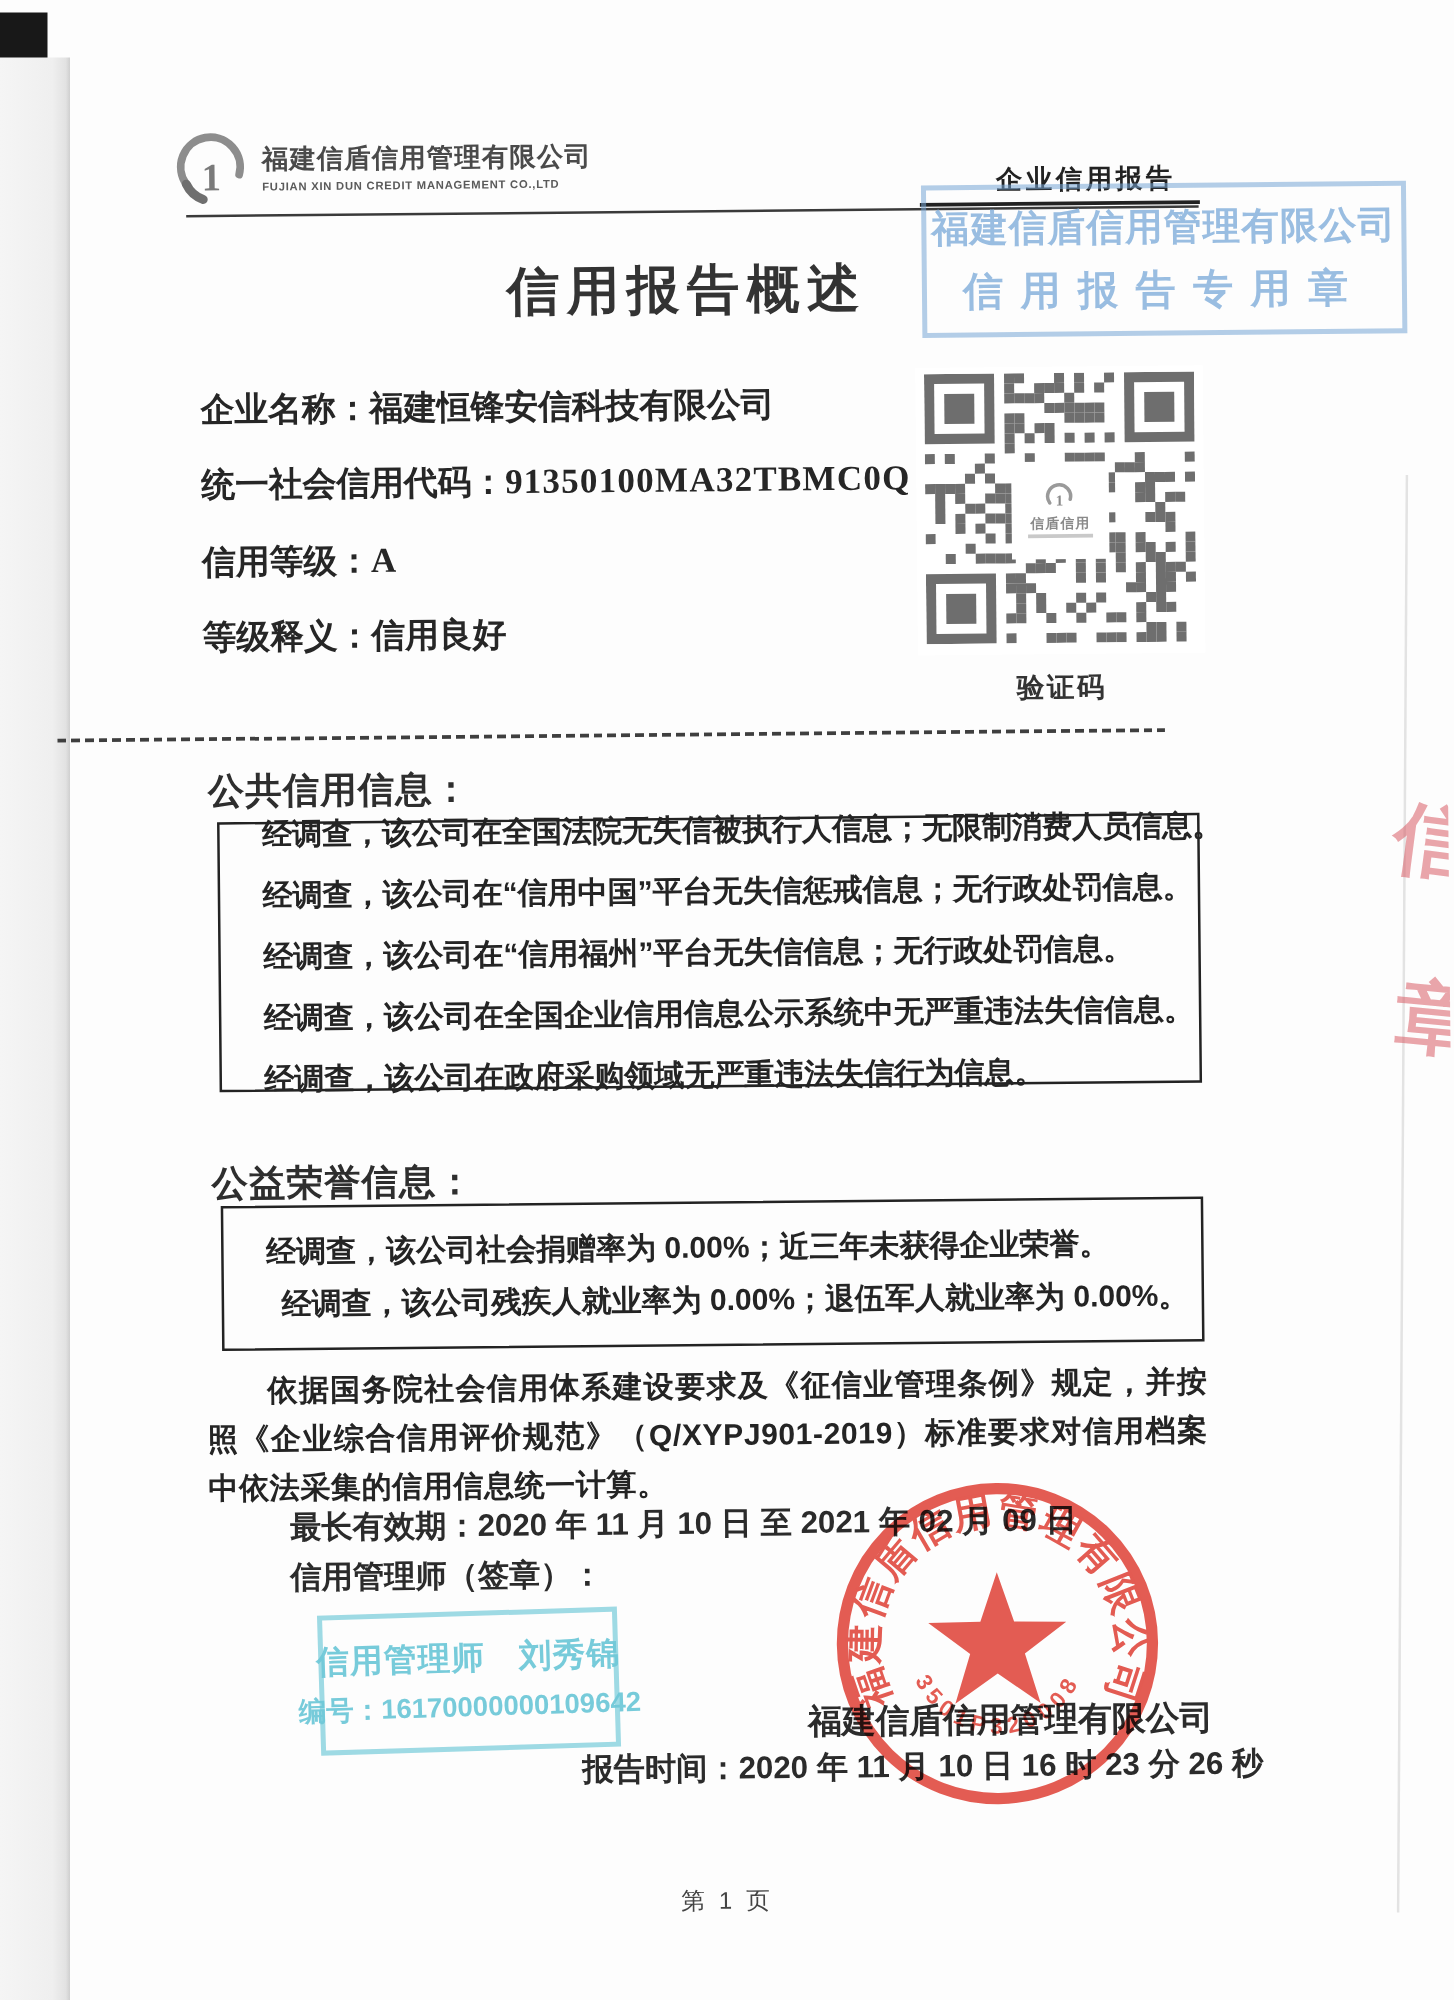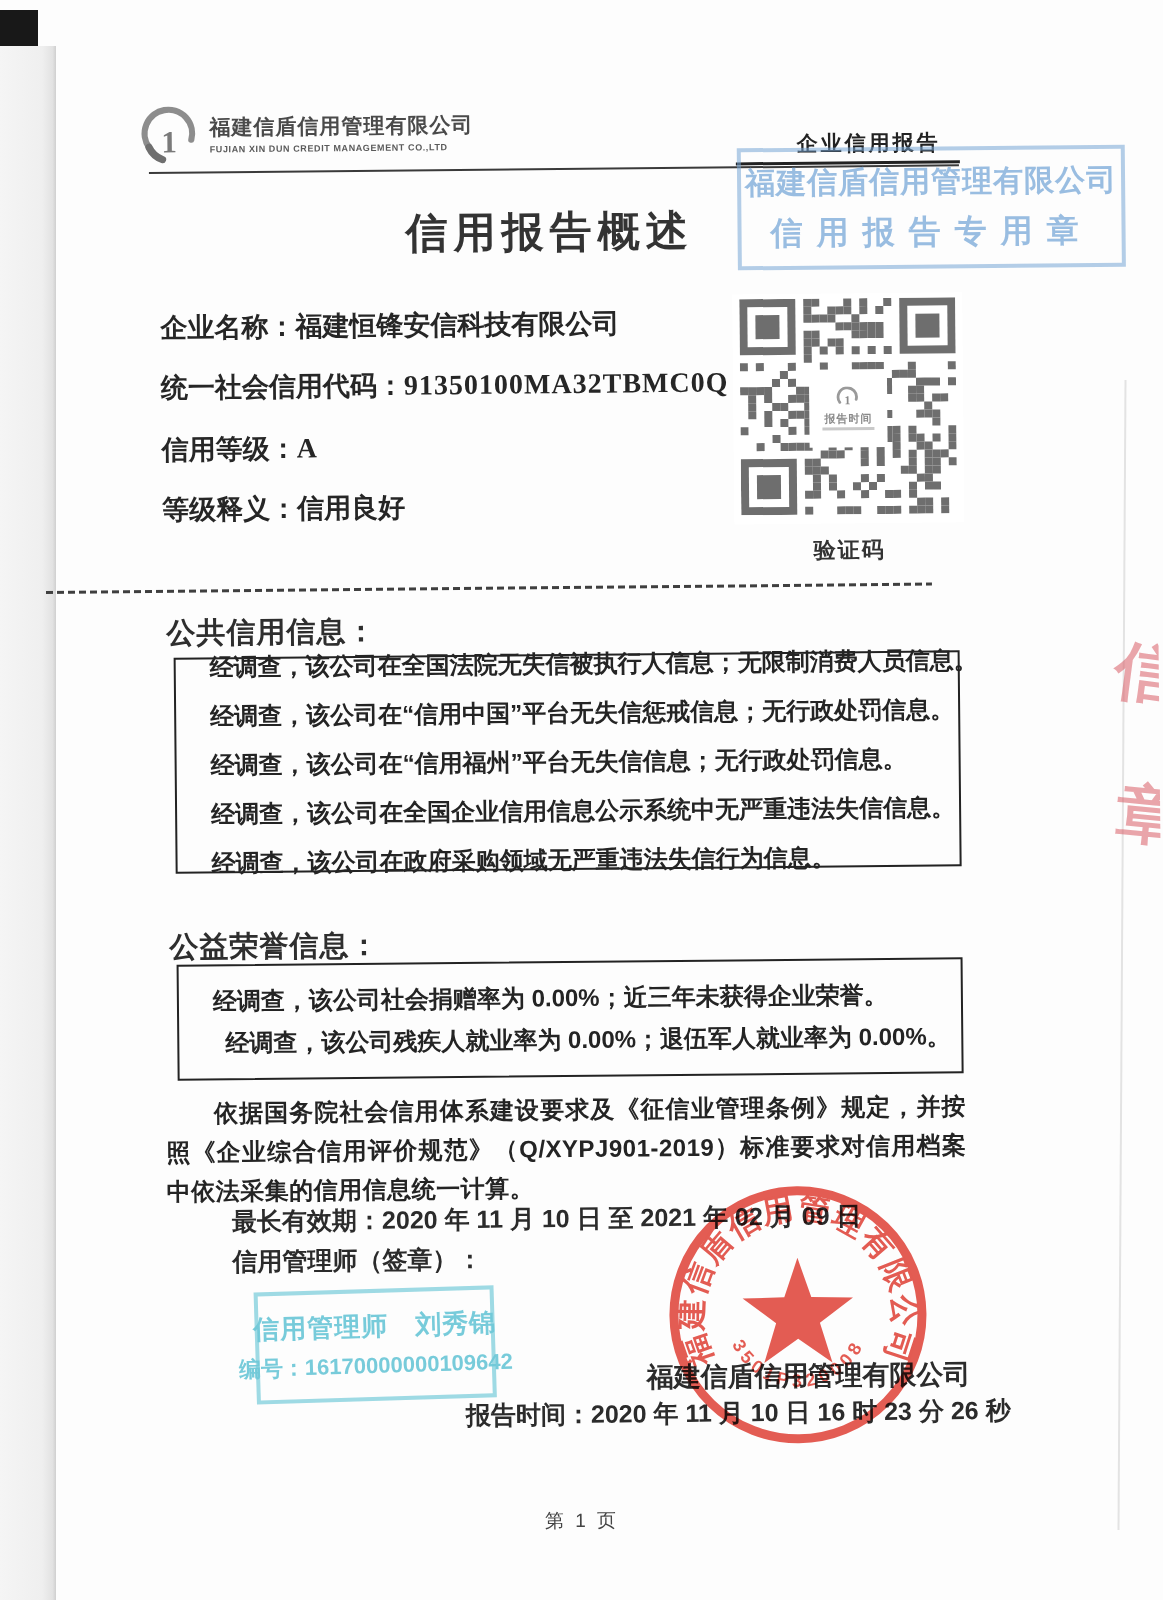--- a/index.html
+++ b/index.html
@@ -313,21 +313,21 @@
           <rect x="0" y="160" width="56" height="56" fill="#6e6e6e"></rect>
           <rect x="8" y="168" width="40" height="40" fill="#fff"></rect>
           <rect x="16" y="176" width="24" height="24" fill="#6e6e6e"></rect>
         </svg></div>
     </div>
   <div class="abs qr-center">
     <svg width="24" height="24" viewBox="0 0 60 60">
       <path d="M9,40 A23 23 0 1 1 50 33" stroke="#9a9a9a" stroke-width="7" fill="none" stroke-linecap="round"></path>
       <text x="21" y="45" font-size="30" font-weight="bold" fill="#8a8a8a" font-family="Liberation Serif, serif">1</text>
     </svg>
-    <div class="t">报告时间</div>
+    <div class="t">信盾信用</div>
     <div class="sub"></div>
   </div>
   <div class="abs qr-caption">验证码</div>
 
   <div class="abs dashed"></div>
 
   <div class="abs sec-heading h1">公共信用信息：</div>
   <div class="abs info-box box1">
     <div class="info-line">经调查，该公司在全国法院无失信被执行人信息；无限制消费人员信息。</div>
     <div class="info-line">经调查，该公司在“信用中国”平台无失信惩戒信息；无行政处罚信息。</div>

